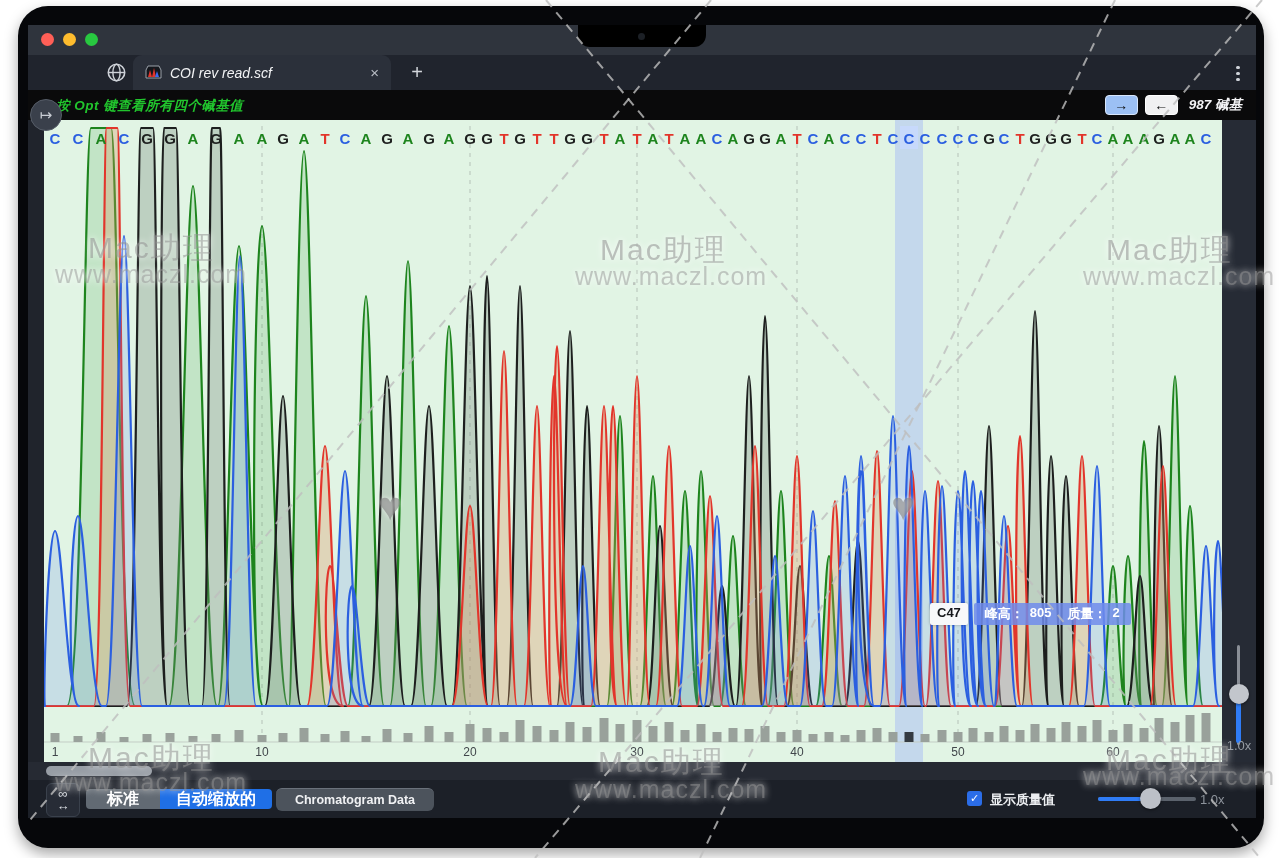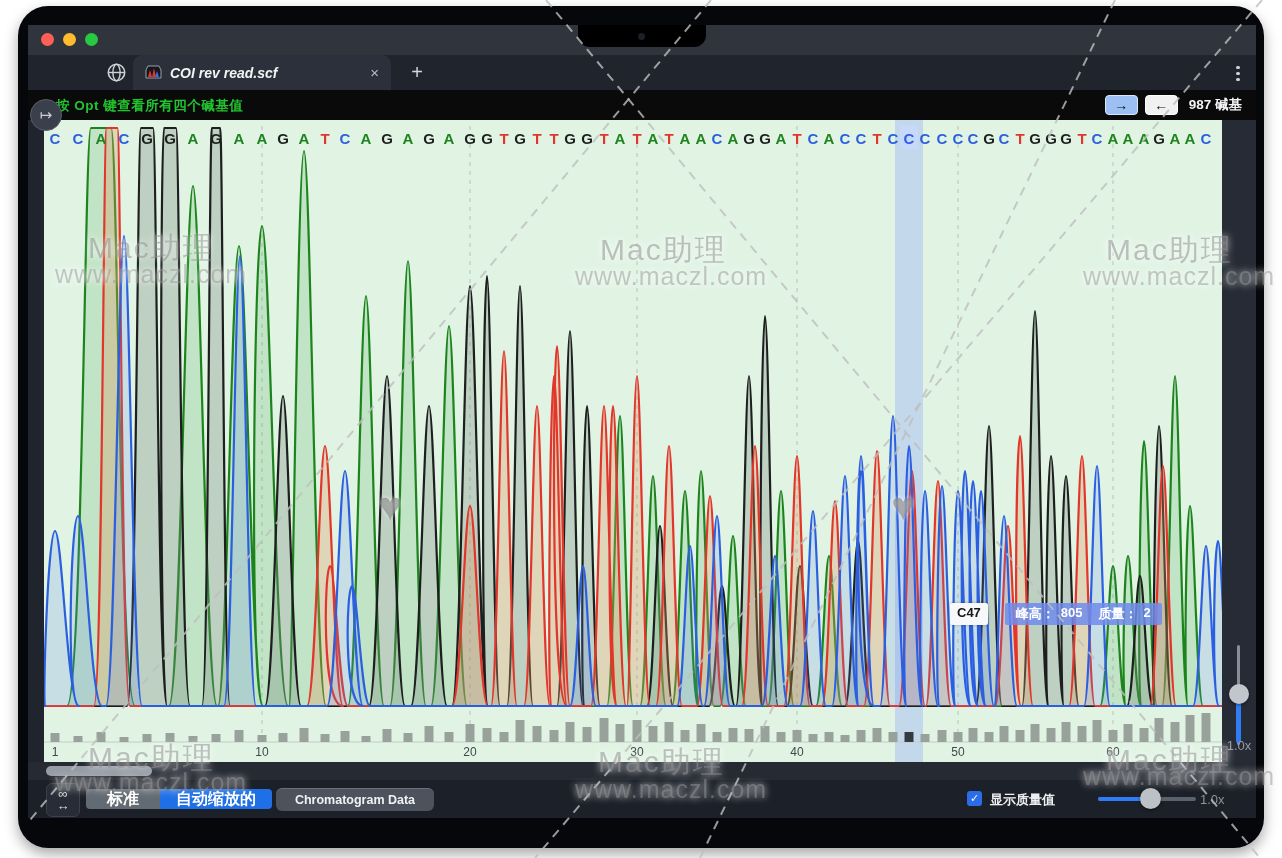--- a/index.html
+++ b/index.html
@@ -18,30 +18,30 @@
   .notch{position:absolute;left:550px;top:0;width:128px;height:22px;background:#000;
          border-radius:0 0 12px 12px;z-index:3;}
   .cam{position:absolute;left:60px;top:8px;width:7px;height:7px;border-radius:50%;background:#1c2026;}
 
   
   .tabbar{position:absolute;left:0;top:30px;width:1228px;height:35px;background:#20242d;}
   .globe{position:absolute;left:78px;top:7px;width:21px;height:21px;}
   .tab{position:absolute;left:105px;top:0;width:258px;height:35px;background:#2b303a;
        border-radius:9px 9px 0 0;display:flex;align-items:center;padding:0 12px;box-sizing:border-box;}
   .tabicon{width:17px;height:15px;margin-right:8px;flex:0 0 auto;}
-  .tabtitle{color:#f2f3f5;font-size:14px;font-weight:bold;font-style:italic;white-space:nowrap;
+  .tabtitle{color:#f2f3f5;font-size:14px;font-weight:normal;font-style:italic;white-space:nowrap;
             overflow:hidden;flex:1;}
   .tabclose{color:#b9bdc4;font-size:15px;margin-left:8px;cursor:default;}
   .newtab{position:absolute;left:376px;top:4px;color:#d3d6db;font-size:20px;width:26px;height:26px;
           text-align:center;line-height:26px;}
   .menudots{position:absolute;right:16px;top:8px;width:4px;}
   .menudots i{display:block;width:3.5px;height:3.5px;border-radius:50%;background:#cfd3d9;margin:2.6px 0;}
 
   
-  .infobar{position:absolute;left:0;top:65px;width:1228px;height:30px;background:#0a0a0b;}
+  .infobar{position:absolute;left:0;top:65px;width:1228px;height:30px;background:#0a0a0b;font-style:italic;}
   .hint{position:absolute;left:28px;top:7px;color:#21c42d;font-size:13.5px;font-weight:bold;letter-spacing:.5px;}
   .navgroup{position:absolute;right:14px;top:5px;display:flex;align-items:center;gap:7px;}
   .navbtn{width:31px;height:18px;border-radius:4px;display:flex;align-items:center;justify-content:center;
           font-size:14px;font-weight:bold;color:#0a0a0a;line-height:1;}
   .navbtn.blue{background:#9cc0f4;border:1px solid #d8e6fb;}
   .navbtn.white{background:#f1f1f2;border:1px solid #fff;}
   .basecount{color:#f4f4f6;font-size:13.5px;font-weight:bold;margin-left:4px;}
 
   .sidebtn{position:absolute;left:2px;top:74px;width:30px;height:30px;border-radius:50%;background:#3a404b;
            border:1px solid #565d68;color:#c8ccd3;font-size:15px;display:flex;align-items:center;
@@ -52,21 +52,21 @@
   .chrom{position:absolute;left:16px;top:0;width:1178px;height:642px;background:#e1f4e4;}
   .chrom svg{position:absolute;left:0;top:0;}
   .rightpanel{position:absolute;left:1194px;top:0;width:34px;height:642px;background:#262b35;}
   .vtrack{position:absolute;left:15px;top:525px;width:3px;height:100px;background:#8a8f97;border-radius:2px;}
   .vblue{position:absolute;left:14px;top:575px;width:5px;height:48px;background:#2f7cf6;border-radius:2px;}
   .vthumb{position:absolute;left:7px;top:564px;width:20px;height:20px;border-radius:50%;background:#c2c6cc;
           box-shadow:0 1px 3px rgba(0,0,0,.5);}
   .vzoom{position:absolute;left:0;top:618px;width:34px;text-align:center;color:#959ba3;font-size:13px;}
 
   
-  .tooltip{position:absolute;left:886px;top:483px;display:flex;gap:17px;z-index:12;font-size:13px;font-weight:bold;margin-left:20px;}
+  .tooltip{position:absolute;left:886px;top:483px;display:flex;gap:6px;z-index:12;font-size:13px;font-weight:bold;}
   .tt1{background:#f7f8fa;color:#14161a;padding:2px 7px;border-radius:2px;box-shadow:0 0 3px rgba(0,0,0,.3);}
   .tt2{background:rgba(112,140,236,.85);color:#fff;padding:2px 11px;border-radius:2px;display:flex;gap:6px;}
   .tt2 b{font-weight:bold;margin-right:10px;}
   .tt2 b:last-child{margin-right:0;}
 
   
   .hscroll{position:absolute;left:0;top:737px;width:1228px;height:18px;background:#262a33;}
   .hthumb{position:absolute;left:18px;top:4px;width:106px;height:10px;border-radius:5px;background:#979da5;}
   .toolbar{position:absolute;left:0;top:755px;width:1228px;height:38px;background:#1c2028;}
   .fitbtn{position:absolute;left:18px;top:3px;width:32px;height:32px;border-radius:6px;background:#272c36;

